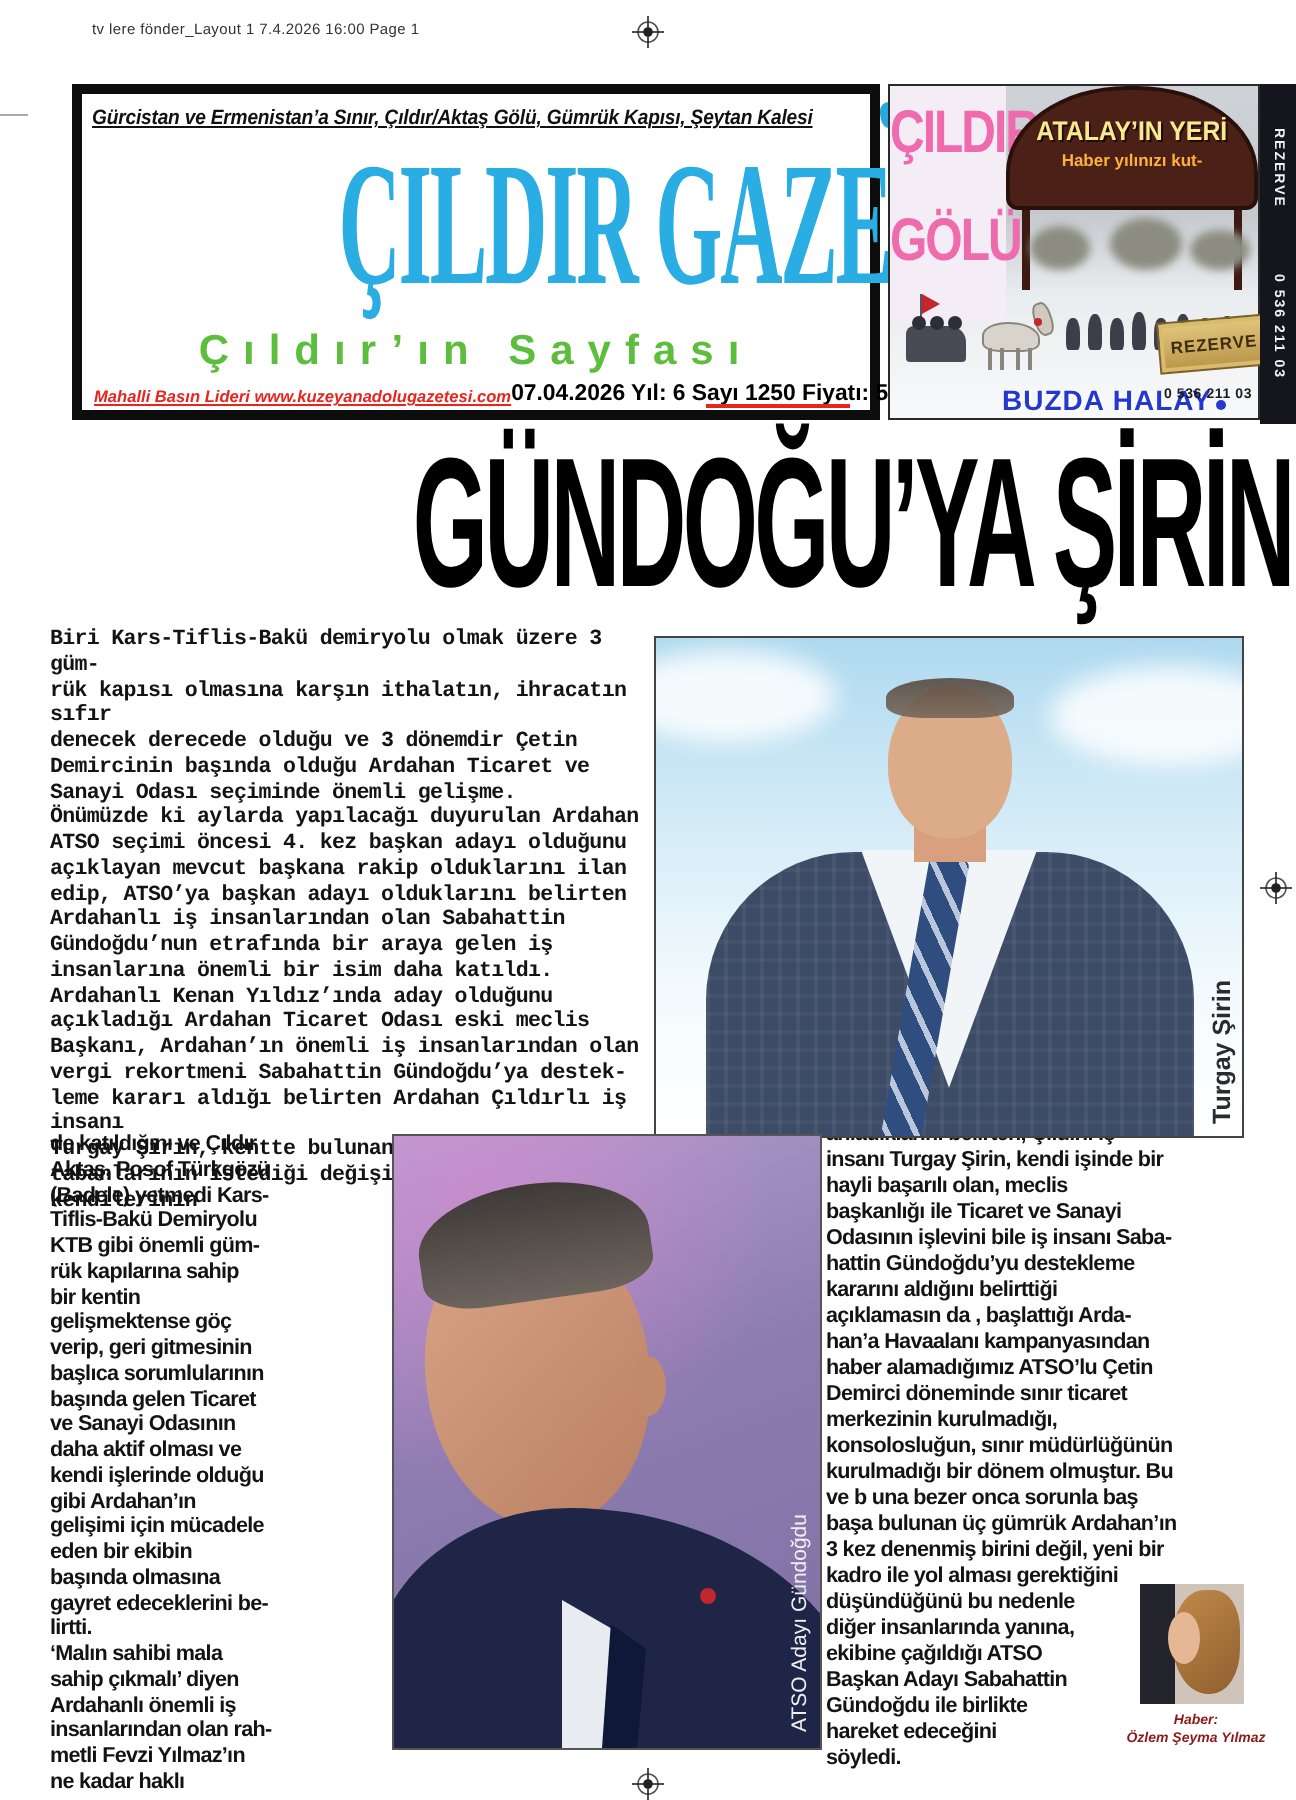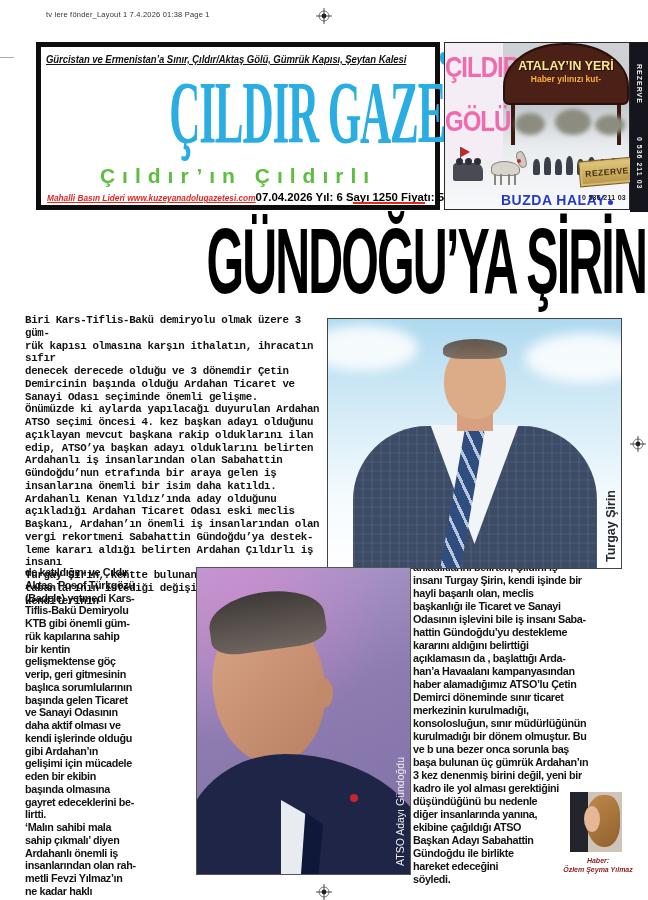--- a/index.html
+++ b/index.html
@@ -131,21 +131,21 @@
   .rep-caption{position:absolute;left:552px;top:856px;width:92px;text-align:center;
                font-style:italic;font-weight:700;color:#8b1a1a;}
   .rep-caption .l1{font-size:7px;line-height:9px;}
   .rep-caption .l2{font-size:7px;line-height:9px;}
 </style>
 </head>
 <body>
 
 <div id="page">
 
-  <div class="print-line">tv lere fönder_Layout 1  7.4.2026  01:38  Page 1</div>
+  <div class="print-line">tv lere fönder_Layout 1  7.4.2026  16:00  Page 1</div>
   <svg class="regmark" style="left:316px;top:8px;" viewBox="0 0 16 16">
     <circle cx="8" cy="8" r="5" fill="none" stroke="#555" stroke-width="0.8"></circle>
     <circle cx="8" cy="8" r="2.4" fill="#222"></circle>
     <line x1="8" y1="0" x2="8" y2="16" stroke="#222" stroke-width="0.8"></line>
     <line x1="0" y1="8" x2="16" y2="8" stroke="#222" stroke-width="0.8"></line>
   </svg>
   <svg class="regmark" style="left:630px;top:436px;" viewBox="0 0 16 16">
     <circle cx="8" cy="8" r="5" fill="none" stroke="#555" stroke-width="0.8"></circle>
     <circle cx="8" cy="8" r="2.4" fill="#222"></circle>
     <line x1="8" y1="0" x2="8" y2="16" stroke="#222" stroke-width="0.8"></line>
@@ -161,21 +161,21 @@
   <div class="cropline" style="left:634px;top:57px;width:14px;"></div>
 
   <div class="masthead">
     <div class="banner-wrap">
       <span class="banner">Gürcistan ve Ermenistan’a Sınır, Çıldır/Aktaş Gölü, Gümrük Kapısı, Şeytan Kalesi</span><span class="drop-icon"></span>
     </div>
     <div class="title-row">
       <span class="np-title">ÇILDIR GAZETESİ</span>
     </div>
     <div class="subtitle-row">
-      <span class="np-subtitle">Çıldır’ın Çıldırlı</span>
+      <span class="np-subtitle">Çıldır’ın Sayfası</span>
     </div>
     <div class="mast-bottom">
       <span class="credit">Mahalli Basın Lideri www.kuzeyanadolugazetesi.com</span>
       <span class="issue">07.04.2026 Yıl: 6 Sayı 1250 Fiyatı: 5 TL.</span>
     </div>
     <div class="red-dash"></div>
   </div>
 
   <div class="ad">
     <div class="lake-panel">

